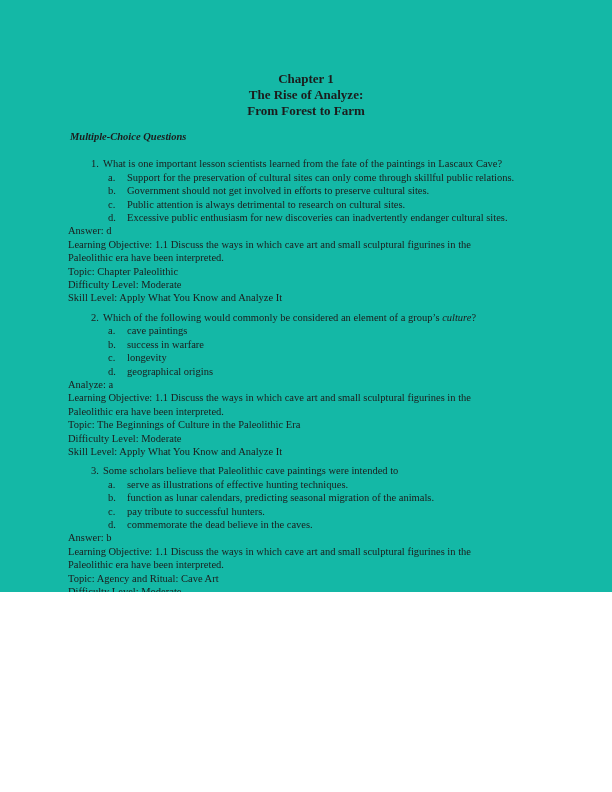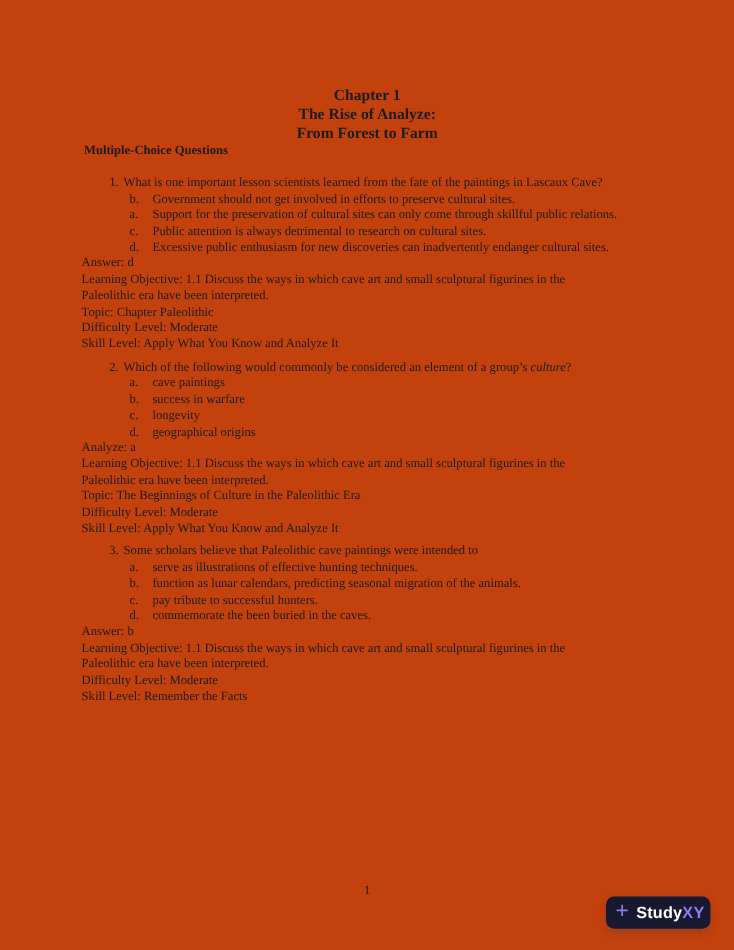--- a/index.html
+++ b/index.html
@@ -1,38 +1,39 @@
 <!DOCTYPE html>
 <html><head>
 <meta charset="utf-8">
 <style>
   * { margin:0; padding:0; box-sizing:border-box; }
   html,body { background:#ffffff; }
   .page {
     position:relative;
     width:612px;
-    height:792px;
+    height:592px;
     margin:0 auto;
-    background:#c2410c;
+    background:#14b8a6;
     font-family:"Liberation Serif", serif;
     font-size:10.5px;
     line-height:13.4px;
     color:#1c1c1c;
     overflow:hidden;
   }
   .title-block {
     padding-top:71px;
     text-align:center;
     font-weight:bold;
     font-size:13px;
     line-height:16px;
   }
   .section-heading {
-    margin:0 0 14px 70px;
+    margin:11px 0 14px 70px;
     font-weight:bold;
+    font-style:italic;
   }
   .question { margin-bottom:6px; }
   .q-first-line { margin-left:91px; }
   .q-num { display:inline-block; width:12px; }
   .q-italic { font-style:italic; }
   .opt-line { margin-left:108px; }
   .opt-letter { display:inline-block; width:19px; }
   .answer-line, .meta-line { margin-left:68px; }
   .footer-page-number {
     position:absolute;
@@ -76,22 +77,22 @@
     <div>The Rise of Analyze:</div>
     <div>From Forest to Farm</div>
   </div>
 
   <div class="section-heading">Multiple-Choice Questions</div>
 
   <div class="question">
     <div class="q-first-line">
       <span class="q-num">1.</span><span>What is one important lesson scientists learned from the fate of the paintings in Lascaux Cave?</span><span class="q-italic"></span><span></span>
     </div>
+    <div class="opt-line"><span class="opt-letter">a.</span><span>Support for the preservation of cultural sites can only come through skillful public relations.</span></div>
     <div class="opt-line"><span class="opt-letter">b.</span><span>Government should not get involved in efforts to preserve cultural sites.</span></div>
-    <div class="opt-line"><span class="opt-letter">a.</span><span>Support for the preservation of cultural sites can only come through skillful public relations.</span></div>
     <div class="opt-line"><span class="opt-letter">c.</span><span>Public attention is always detrimental to research on cultural sites.</span></div>
     <div class="opt-line"><span class="opt-letter">d.</span><span>Excessive public enthusiasm for new discoveries can inadvertently endanger cultural sites.</span></div>
     <div class="answer-line">Answer: d</div>
     <div class="meta-line">Learning Objective: 1.1 Discuss the ways in which cave art and small sculptural figurines in the</div>
     <div class="meta-line">Paleolithic era have been interpreted.</div>
     <div class="meta-line">Topic: Chapter Paleolithic</div>
     <div class="meta-line">Difficulty Level: Moderate</div>
     <div class="meta-line">Skill Level: Apply What You Know and Analyze It</div>
   </div>
 
@@ -111,24 +112,25 @@
     <div class="meta-line">Skill Level: Apply What You Know and Analyze It</div>
   </div>
 
   <div class="question">
     <div class="q-first-line">
       <span class="q-num">3.</span><span>Some scholars believe that Paleolithic cave paintings were intended to</span><span class="q-italic"></span><span></span>
     </div>
     <div class="opt-line"><span class="opt-letter">a.</span><span>serve as illustrations of effective hunting techniques.</span></div>
     <div class="opt-line"><span class="opt-letter">b.</span><span>function as lunar calendars, predicting seasonal migration of the animals.</span></div>
     <div class="opt-line"><span class="opt-letter">c.</span><span>pay tribute to successful hunters.</span></div>
-    <div class="opt-line"><span class="opt-letter">d.</span><span>commemorate the been buried in the caves.</span></div>
+    <div class="opt-line"><span class="opt-letter">d.</span><span>commemorate the dead believe in the caves.</span></div>
     <div class="answer-line">Answer: b</div>
     <div class="meta-line">Learning Objective: 1.1 Discuss the ways in which cave art and small sculptural figurines in the</div>
     <div class="meta-line">Paleolithic era have been interpreted.</div>
+    <div class="meta-line">Topic: Agency and Ritual: Cave Art</div>
     <div class="meta-line">Difficulty Level: Moderate</div>
     <div class="meta-line">Skill Level: Remember the Facts</div>
   </div>
 
   <div class="footer-page-number">1</div>
 
   <div class="logo-badge" id="logo-badge" style="background: rgb(24, 24, 48);">
     <span class="logo-plus" id="logo-plus" style="color: rgb(141, 124, 240);">+</span>
     <span class="logo-study" id="logo-study" style="color: rgb(255, 255, 255);">Study</span>
     <span class="logo-xy" id="logo-xy" style="color: rgb(141, 124, 240);">XY</span>

